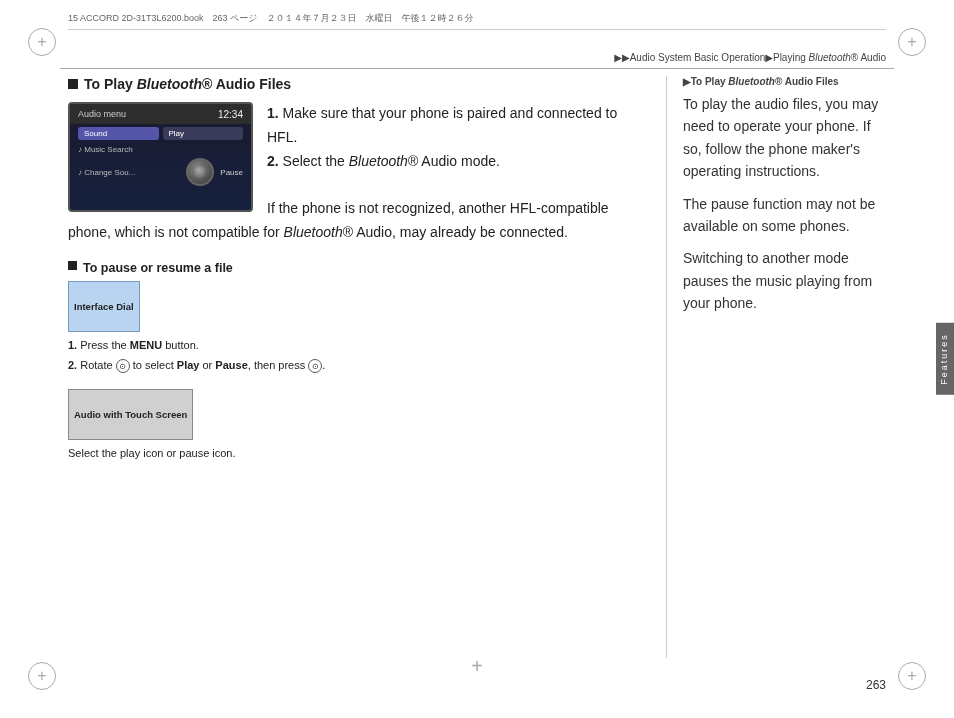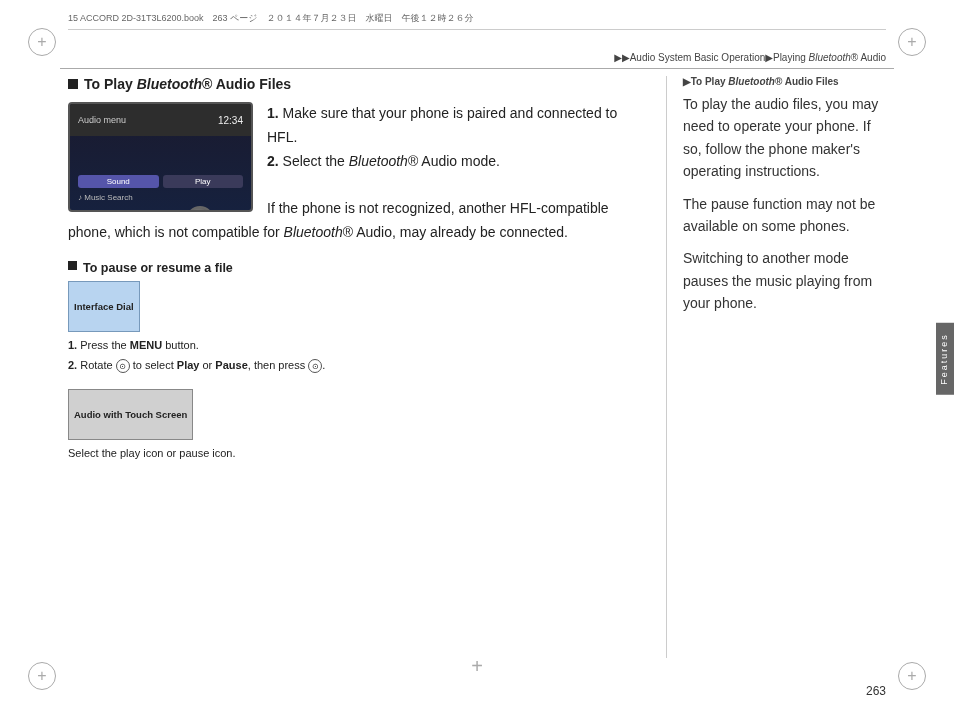--- a/index.html
+++ b/index.html
@@ -133,43 +133,41 @@
       border: 2px solid #555;
       border-radius: 4px;
       float: left;
       margin-right: 14px;
       margin-bottom: 8px;
       position: relative;
       overflow: hidden;
     }
     .screen-top-bar {
       background: #2d2d2d;
-      height: 32px;
+      height: 20px;
       display: flex;
       align-items: center;
       justify-content: space-between;
       padding: 0 8px;
       font-size: 9px;
       color: #ccc;
     }
     .screen-top-bar .time { color: #eee; font-size: 10px; }
     .screen-btn-row {
       display: flex;
       gap: 4px;
       padding: 3px 8px;
     }
     .screen-btn {
       background: #3a3a5a;
       border-radius: 3px;
-      padding: 2px 0;
+      padding: 2px 6px;
       font-size: 8px;
       color: #fff;
       flex: 1;
-      text-align: center;
-      margin-top: 36px;
     }
     .screen-btn.active { background: #5555aa; }
     .screen-row {
       display: flex;
       align-items: center;
       padding: 2px 8px;
       font-size: 8px;
       color: #bbb;
       gap: 6px;
     }
@@ -281,21 +279,21 @@
       writing-mode: vertical-rl;
       text-orientation: mixed;
       transform: translateY(-50%) rotate(180deg);
       padding: 10px 3px;
       letter-spacing: 2px;
     }
 
     
     .page-number {
       position: absolute;
-      bottom: 20px;
+      bottom: 26px;
       right: 68px;
       font-size: 12px;
       color: #333;
     }
 
     
     .dial-symbol {
       display: inline-block;
       width: 14px;
       height: 14px;

